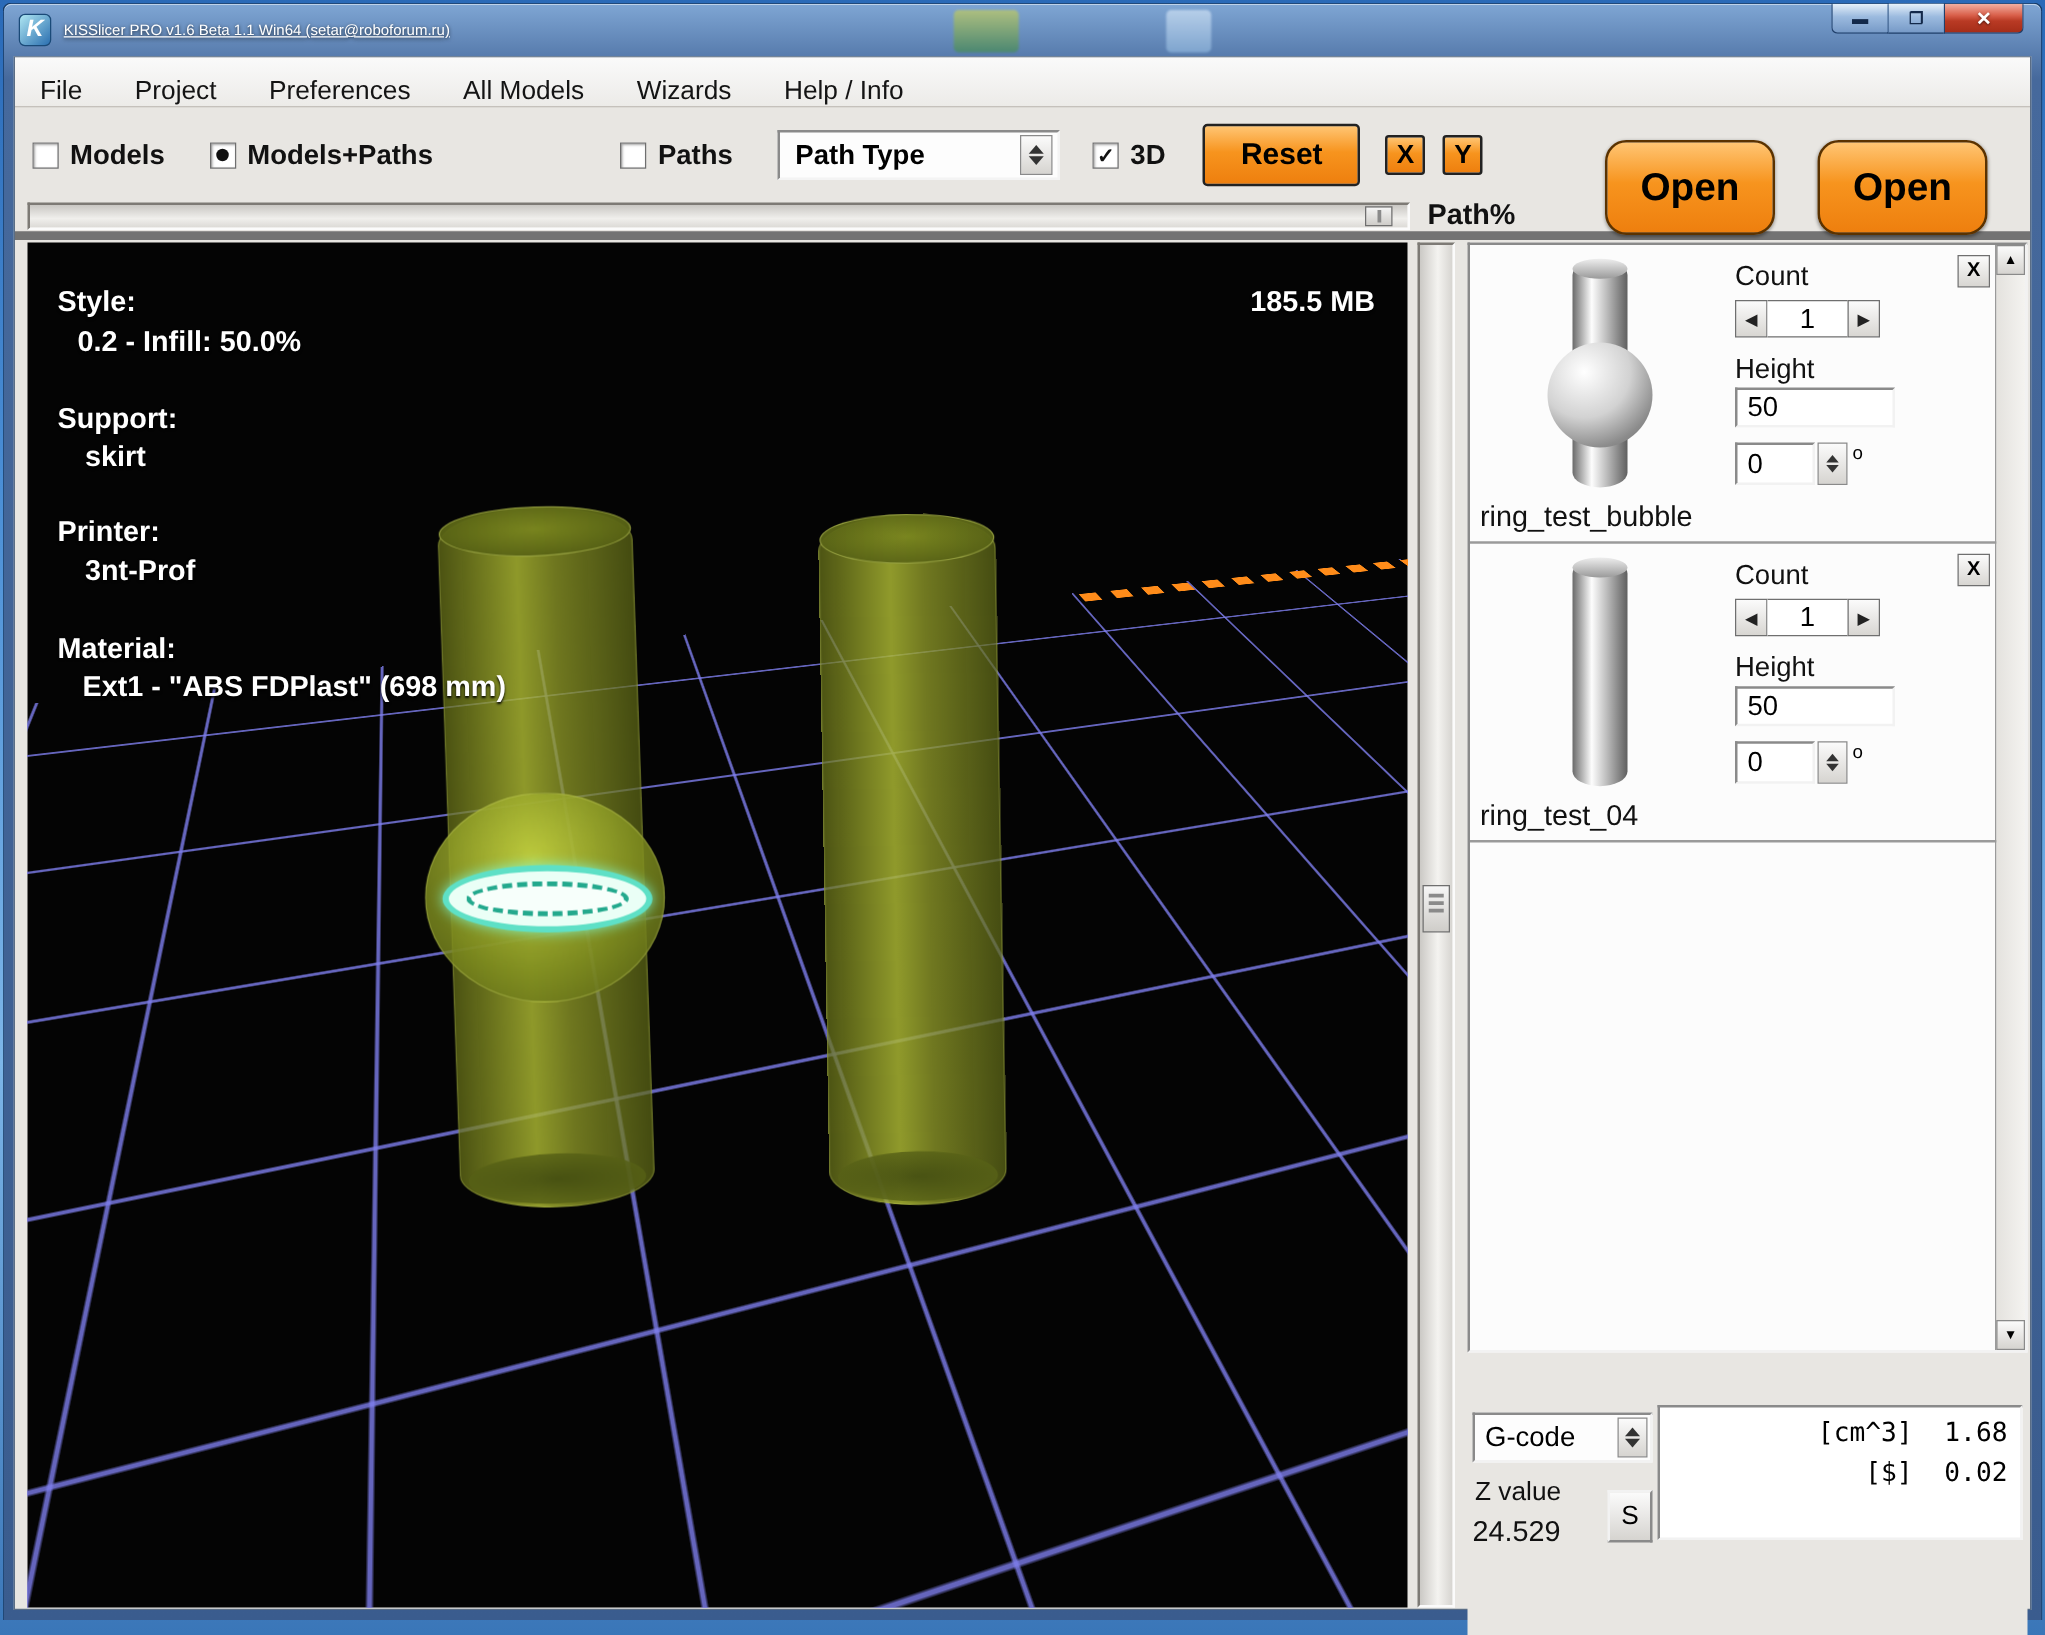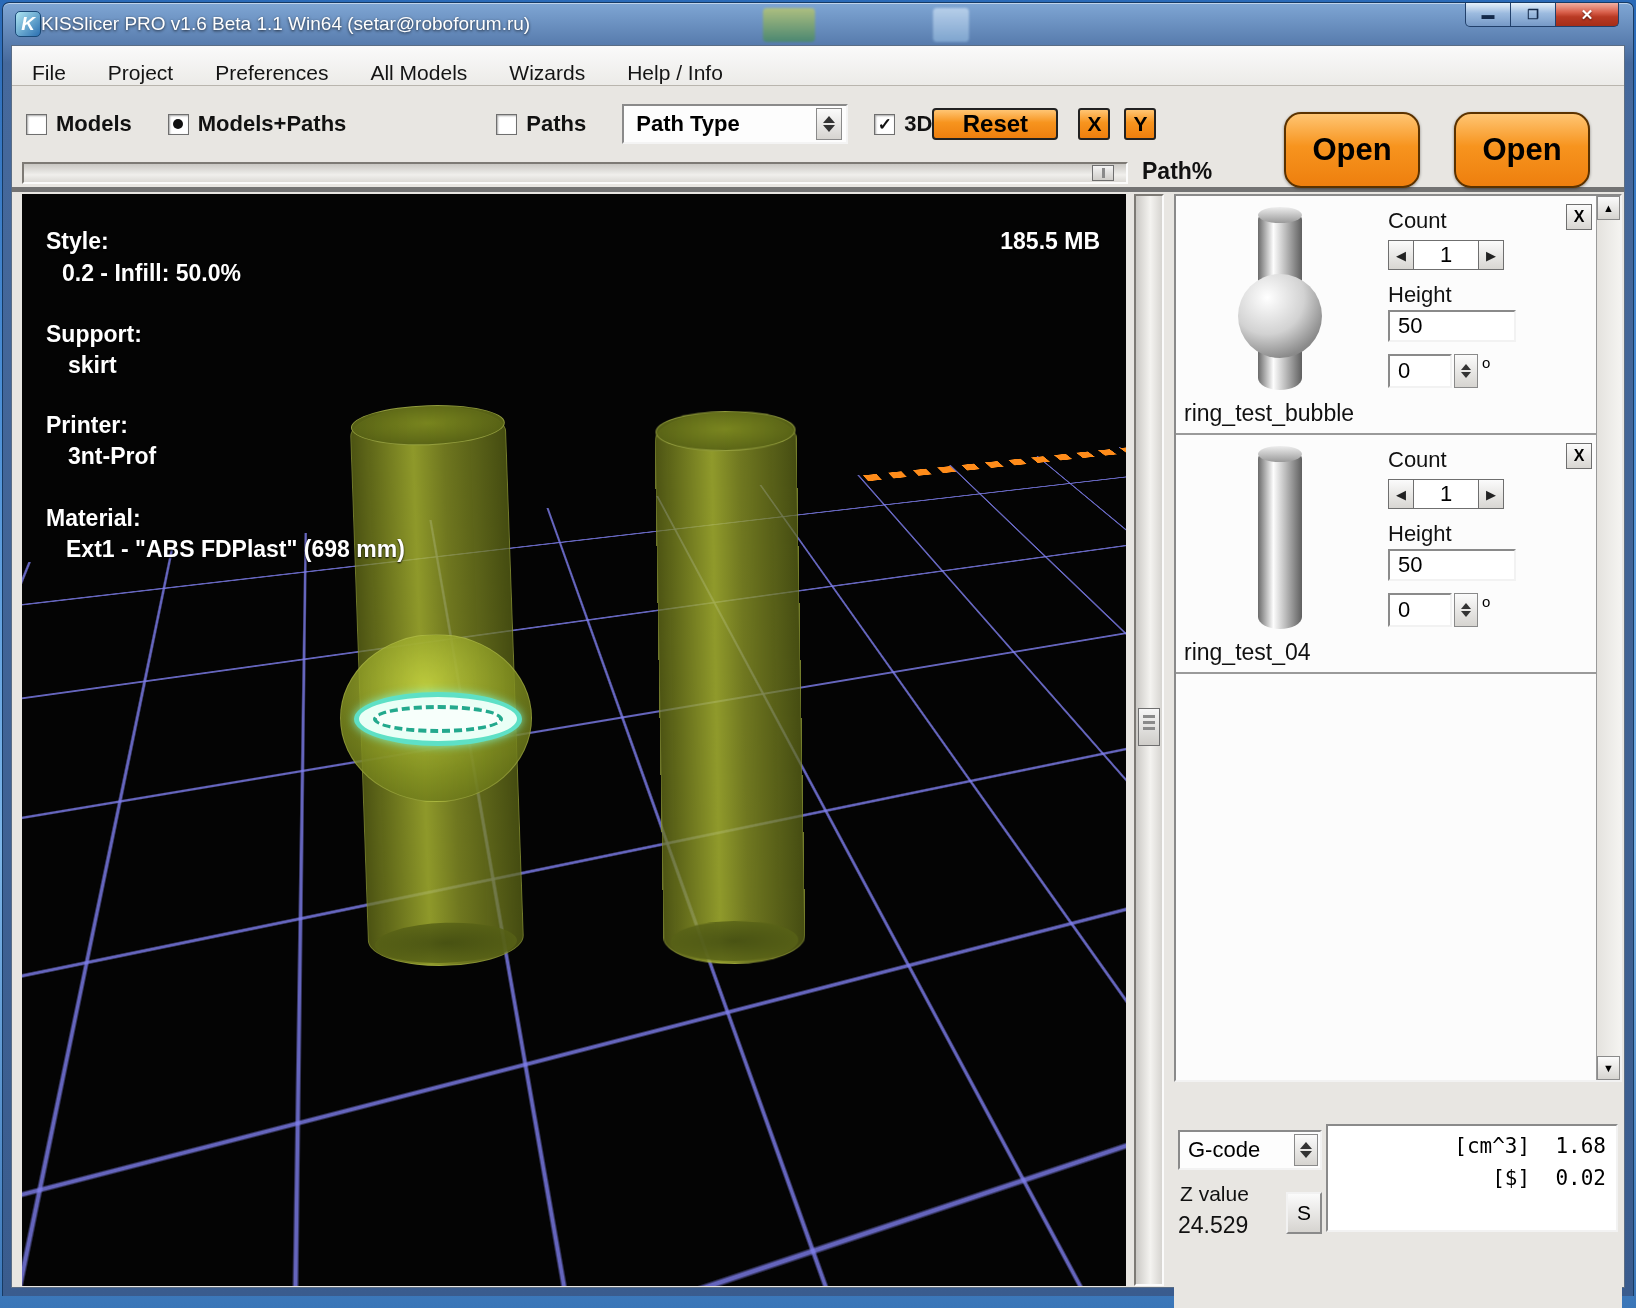--- a/index.html
+++ b/index.html
@@ -19,21 +19,21 @@
     box-shadow:inset 0 1px 0 rgba(255,255,255,.5);
   }
   .titlebar { position:relative; height:42px; display:flex; align-items:center; padding-left:12px; }
   .app-icon {
     width:26px; height:26px; border-radius:5px; flex:0 0 auto;
     background:linear-gradient(135deg,#aee6f2,#2b6fb0);
     color:#fff; font-weight:bold; font-size:19px; font-style:italic;
     display:flex; align-items:center; justify-content:center;
     border:1px solid #1a4a78;
   }
-  .title-text { color:#fff; font-size:19px; text-shadow:0 1px 3px rgba(0,0,0,.75); }
+  .title-text { color:#fff; font-size:12px; margin-left:10px; text-shadow:0 1px 3px rgba(0,0,0,.75);text-decoration:underline; }
   .glass-blob { position:absolute; top:5px; height:34px; border-radius:4px; opacity:.55; filter:blur(1px); }
   .blob1 { left:760px; width:52px; background:linear-gradient(#d8d840,#3f8f3f); }
   .blob2 { left:930px; width:36px; background:linear-gradient(#e8f4ff,#9cc4e8); }
   .win-buttons { position:absolute; top:0; right:14px; display:flex; }
   .win-btn {
     height:24px; border:1px solid #21406b; border-top:none;
     display:flex; align-items:center; justify-content:center;
     font-size:13px; color:#13294a; font-weight:bold;
     background:linear-gradient(180deg,rgba(235,244,252,.95),rgba(160,190,225,.9) 45%,rgba(120,155,200,.9));
   }
@@ -53,21 +53,21 @@
   
   .menubar {
     height:40px; background:linear-gradient(#fafafa,#ecebe8);
     border-bottom:1px solid #b9b5ae;
     display:flex; align-items:flex-end; padding-left:20px; gap:42px;
     font-size:21px; color:#141414;
   }
   .menu-item { cursor:default; }
 
   
-  .controls { position:relative; height:106px; border-bottom:5px solid #737373; background:#e8e6e2; }
+  .controls { position:relative; height:106px; border-bottom:7px solid #737373; background:#e8e6e2; }
   .ctl-row1 { position:absolute; left:12px; top:18px; height:40px; display:flex; align-items:center; }
   .chk-group { display:flex; align-items:center; gap:9px; font-size:22px; font-weight:700; color:#111; }
   .box {
     width:21px; height:21px; background:#fff; border:1px solid #6f6f6f;
     box-shadow:inset 1px 1px 2px rgba(0,0,0,.35);
     display:flex; align-items:center; justify-content:center; flex:0 0 auto;
   }
   .box .dot { width:10px; height:10px; background:#111; border-radius:50%; }
   .box .tick { font-size:17px; font-weight:bold; color:#111; line-height:1; }
   .g-models { margin-left:2px; } .g-mp { margin-left:36px; } .g-paths { margin-left:150px; }
@@ -82,21 +82,21 @@
     display:flex; flex-direction:column; align-items:center; justify-content:center; gap:2px;
   }
   .tri-up { width:0; height:0; border-left:6px solid transparent; border-right:6px solid transparent; border-bottom:7px solid #333; }
   .tri-dn { width:0; height:0; border-left:6px solid transparent; border-right:6px solid transparent; border-top:7px solid #333; }
   .g-3d { margin-left:26px; }
   .btn-orange {
     background:linear-gradient(180deg,#ffc573,#f7941e 45%,#ee7f0e);
     border:2px solid #222; color:#000; font-weight:bold;
     display:flex; align-items:center; justify-content:center; cursor:default;
   }
-  .btn-reset { width:126px; height:32px; font-size:24px; border-radius:4px; }
+  .btn-reset { margin-left:30px; width:126px; height:50px; font-size:24px; border-radius:4px; }
   .btn-x { margin-left:20px; width:32px; height:32px; font-size:21px; border-radius:3px; }
   .btn-y { margin-left:14px; width:32px; height:32px; font-size:21px; border-radius:3px; }
   .btn-big {
     position:absolute; top:26px; width:136px; height:76px; font-size:31px;
     border-radius:17px; border:2px solid #5a3200;
     box-shadow:0 1px 3px rgba(0,0,0,.4);
   }
   .btn-big::first-letter { text-decoration:underline; }
   .btn-open { left:1272px; } .btn-save { left:1442px; }
 

